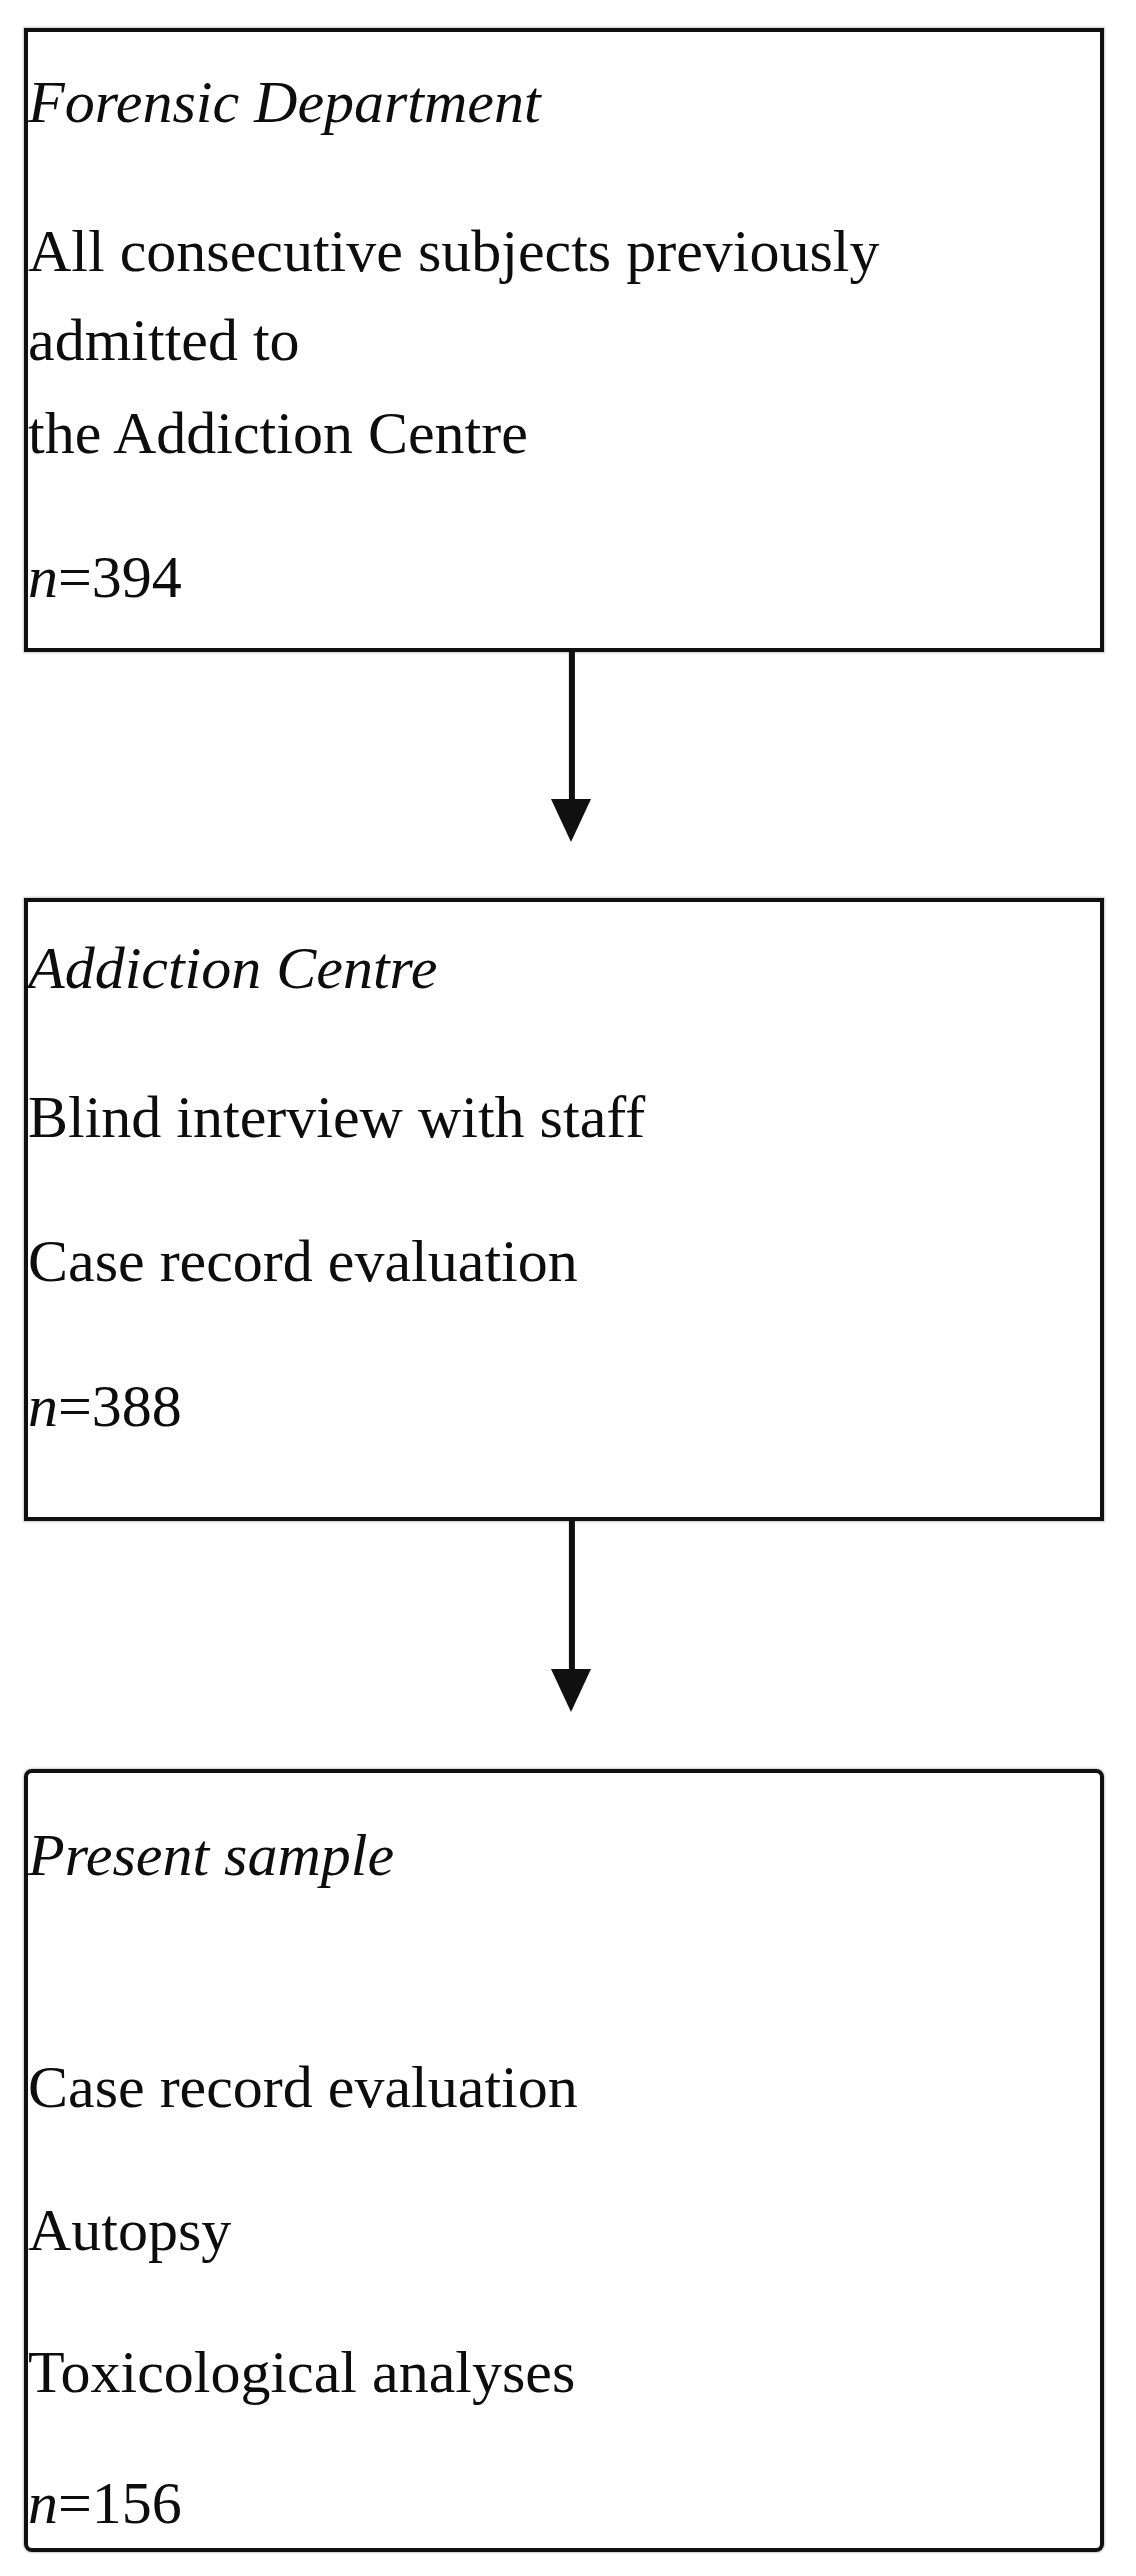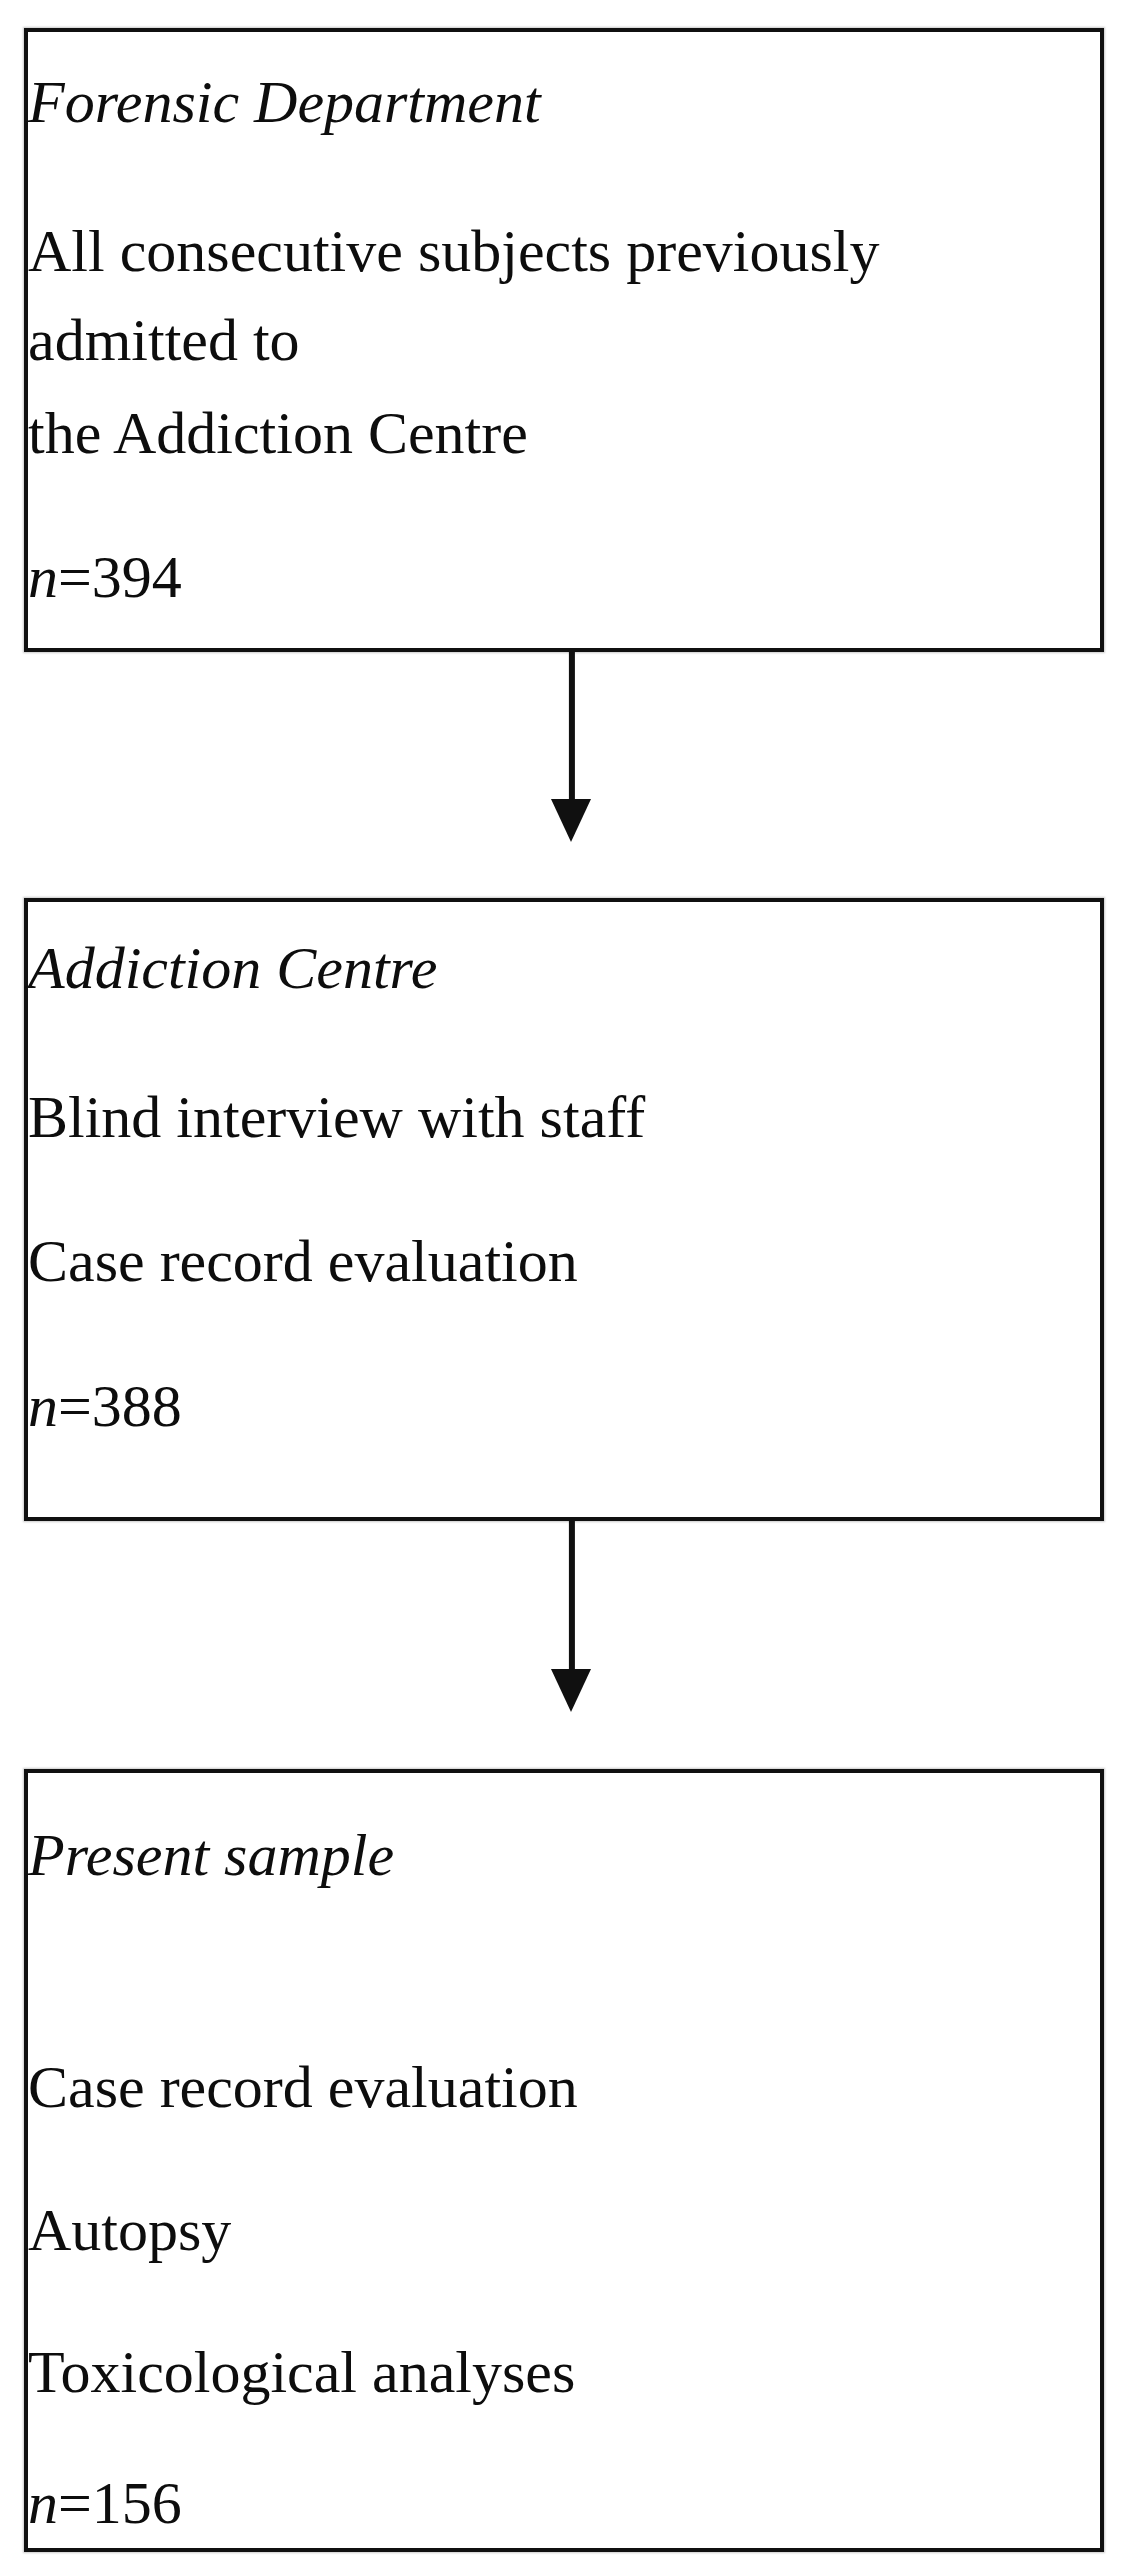--- a/index.html
+++ b/index.html
@@ -20,21 +20,21 @@
     position: absolute;
     left: 24px;
     width: 1080px;
     box-sizing: border-box;
     background: #ffffff;
     border: 4.4px solid #101010;
     box-shadow: 0 0 1.8px 0.9px #c9c9c9;
   }
   .box1 { top: 27.5px;   height: 624px; }
   .box2 { top: 898px; height: 623px; }
-  .box3 { top: 1769px; height: 783px; }
+  .box3 { top: 1769px; height: 783px; border-radius: 8px; }
 
   .line {
     position: absolute;
     left: 0;
     right: 0;
     transform: translateY(-50%);
     font-size: 60px;
     line-height: 1;
     white-space: nowrap;
     letter-spacing: 0px;

